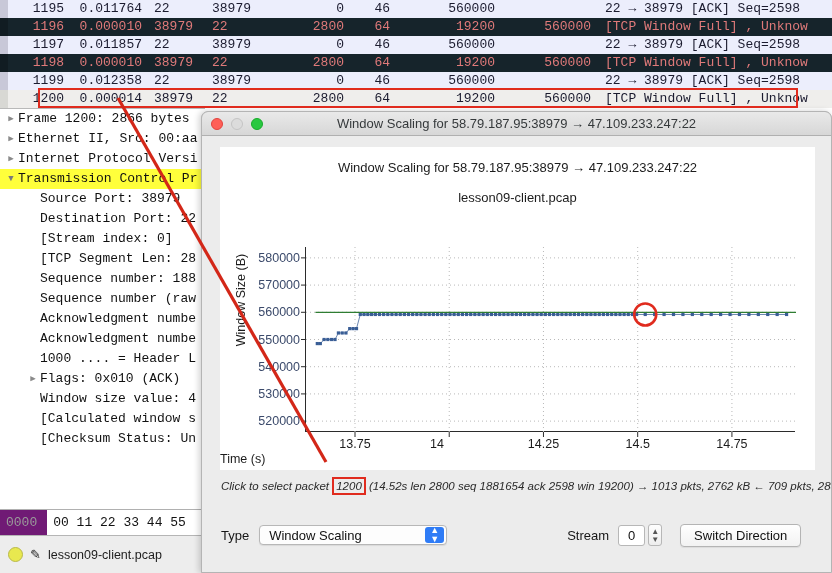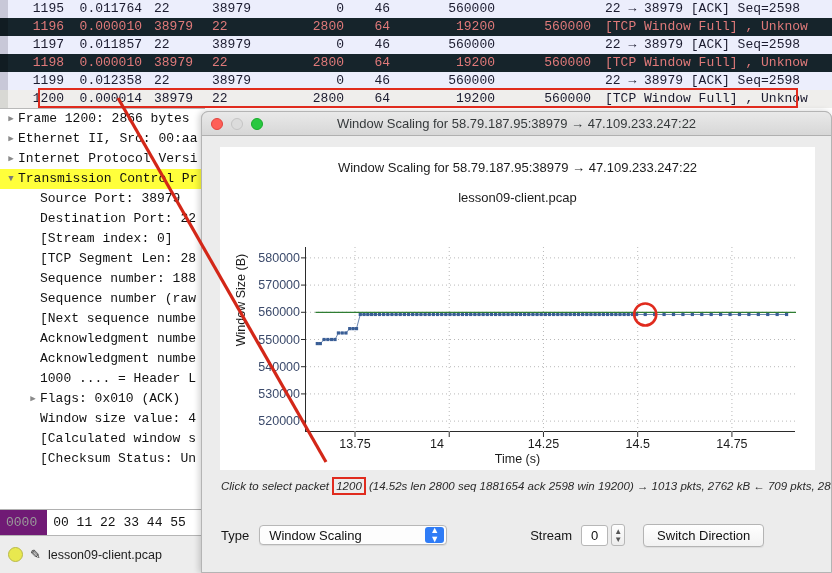--- a/index.html
+++ b/index.html
@@ -139,21 +139,21 @@
   #chart-sub {
     position: absolute; left: 0; right: 0; top: 43px; text-align: center;
     font-size: 13px; color: #1c1c1c;
   }
   #ylabel {
     position: absolute; left: -74px; top: 146px; width: 190px;
     transform: rotate(-90deg);
     text-align: center; font-size: 12.5px; color: #1c1c1c;
   }
   #xlabel {
-    position: absolute; left: 0; right: 0; bottom: 4px; text-align: center;
+    position: absolute; left: 0; right: 0; bottom: 4px; 
     font-size: 12.5px; color: #1c1c1c;
   }
   .ytick {
     position: absolute; right: 100%; margin-right: 6px;
     transform: translateY(-50%);
     font-size: 12.5px; color: #3b4a6b;
     white-space: nowrap;
   }
   .xtick {
     position: absolute; top: 100%; margin-top: 6px;
@@ -318,21 +318,20 @@
       <div class="det-row"><span class="tri">▶</span><span>Frame 1200: 2866 bytes</span></div>
       <div class="det-row"><span class="tri">▶</span><span>Ethernet II, Src: 00:aa</span></div>
       <div class="det-row"><span class="tri">▶</span><span>Internet Protocol Versi</span></div>
       <div class="det-row hl"><span class="tri open">▼</span><span>Transmission Control Pr</span></div>
       <div class="det-row indent"><span>Source Port: 38979</span></div>
       <div class="det-row indent"><span>Destination Port: 22</span></div>
       <div class="det-row indent"><span>[Stream index: 0]</span></div>
       <div class="det-row indent"><span>[TCP Segment Len: 28</span></div>
       <div class="det-row indent"><span>Sequence number: 188</span></div>
       <div class="det-row indent"><span>Sequence number (raw</span></div>
-      <div class="det-row indent"><span>[Next sequence numbe</span></div>
       <div class="det-row indent"><span>Acknowledgment numbe</span></div>
       <div class="det-row indent"><span>Acknowledgment numbe</span></div>
       <div class="det-row indent"><span>1000 .... = Header L</span></div>
       <div class="det-row" style="padding-left: 26px;"><span class="tri">▶</span><span>Flags: 0x010 (ACK)</span></div>
       <div class="det-row indent"><span>Window size value: 4</span></div>
       <div class="det-row indent"><span>[Calculated window s</span></div>
       <div class="det-row indent"><span>[Checksum Status: Un</span></div>
     </div>
 
   <div id="ws-hex">
@@ -513,21 +512,21 @@
 
       <div id="ctl1">
         <span class="lbl">Type</span>
         <div class="select">
           <span>Window Scaling</span>
           <span class="arrows">
             <span>▲</span>
               <span>▼</span>
           </span>
         </div>
-        <span class="lbl" style="margin-left:83px">Stream</span>
+        <span class="lbl" style="margin-left:120px">Stream</span>
         <div class="stepper-wrap">
           <div class="stepper-field">0</div>
           <div class="stepper-btns">
             <span>▲</span>
               <span>▼</span>
           </div>
         </div>
         <div class="btn" style="margin-left:18px">Switch Direction</div>
       </div>
 

